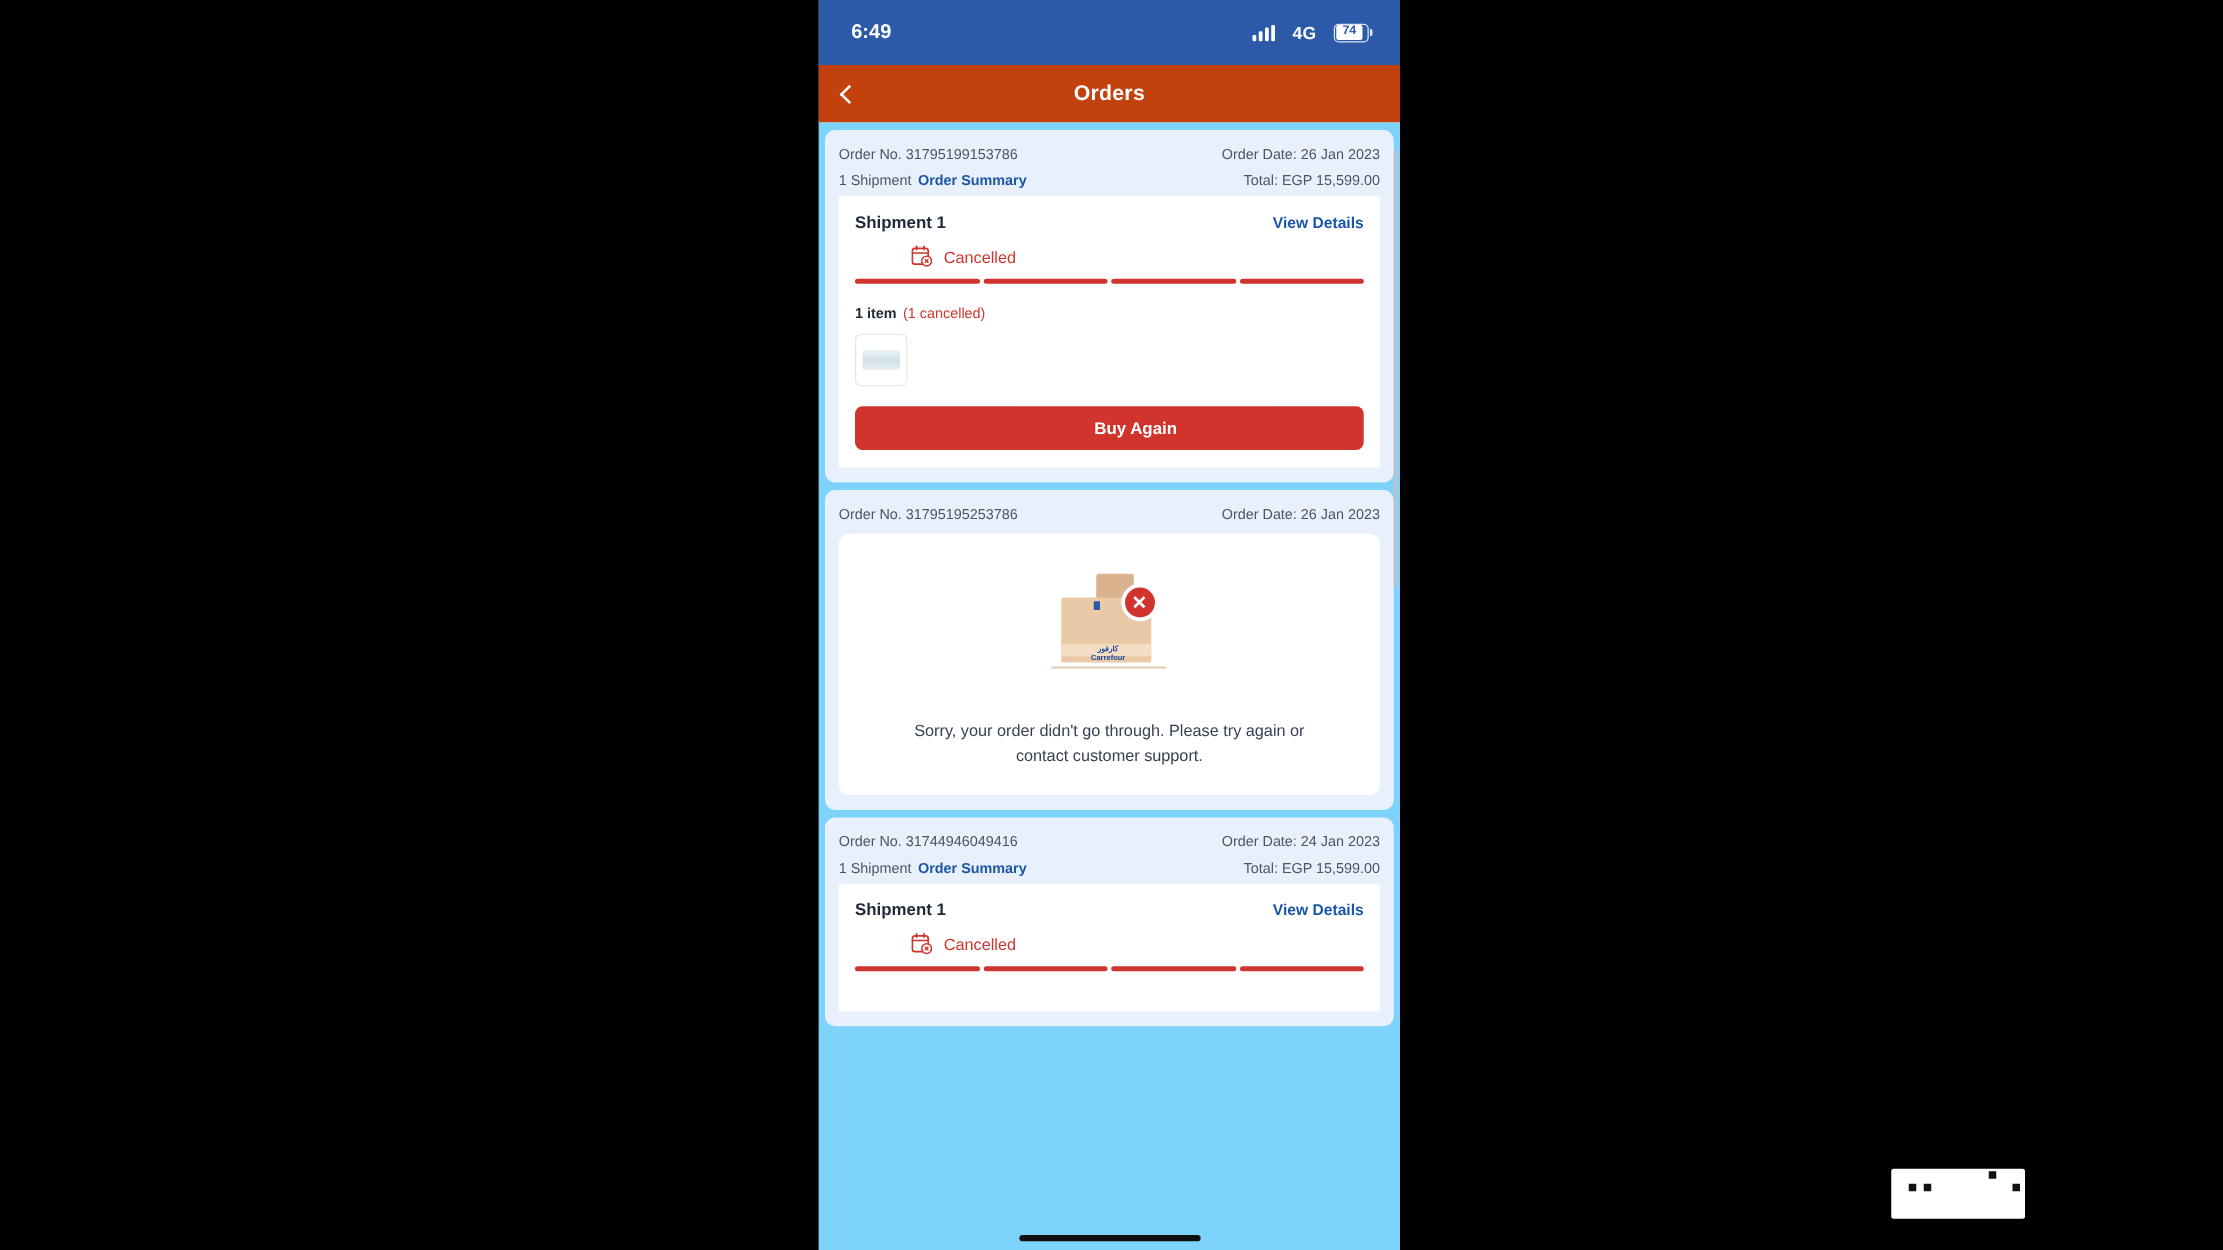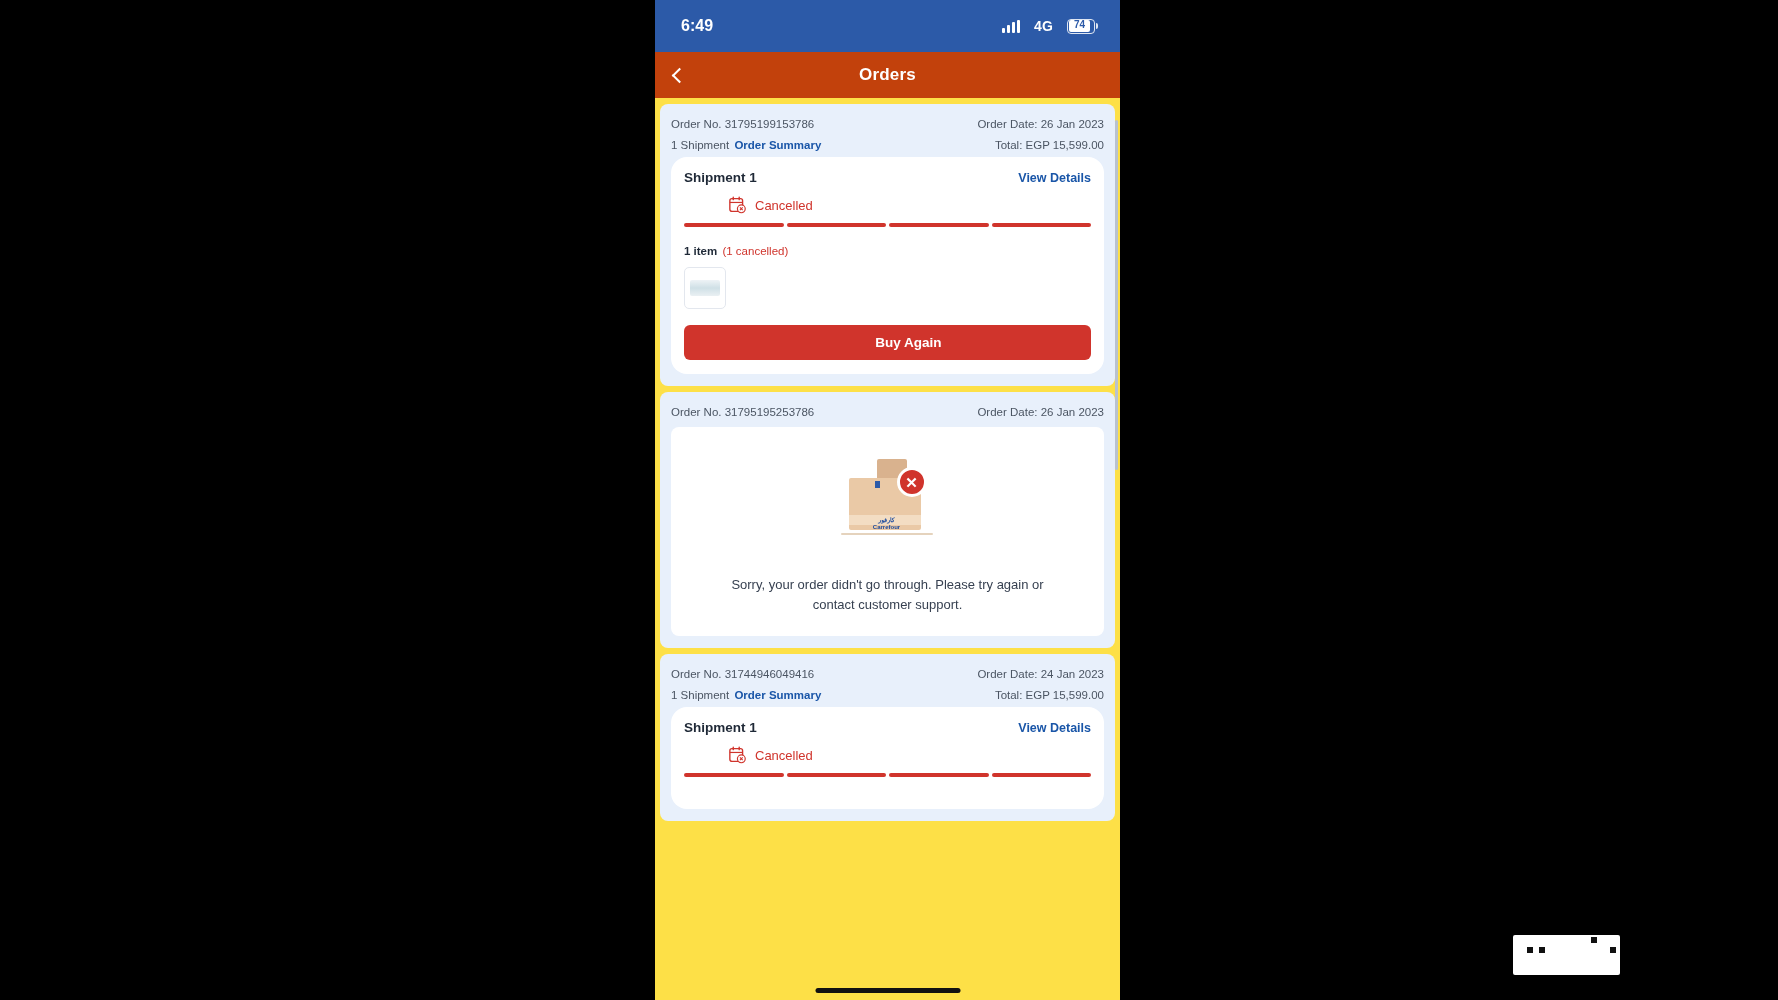--- a/index.html
+++ b/index.html
@@ -131,21 +131,21 @@
     letter-spacing: .2px;
   }
 
   
   .content {
     position: absolute;
     top: 98px;
     left: 0; right: 0;
     bottom: 0;
     overflow: hidden;
-    background: #fde047;
+    background: #7dd3fc;
   }
   .order-card {
     background: #e8f0fb;
     margin: 6px 5px;
     border-radius: 8px;
     padding: 14px 11px 12px;
   }
   .order-row {
     display: flex;
     justify-content: space-between;
@@ -160,21 +160,21 @@
   .ship-left b {
     color: #1a56a8;
     font-weight: bold;
     margin-left: 2px;
     cursor: pointer;
   }
   .total { color: #4b5563; }
 
   .shipment-box {
     background: #fff;
-    border-radius: 16px;
+    border-radius: 0;
     padding: 13px 13px 14px;
   }
   .shipment-head {
     display: flex;
     justify-content: space-between;
     align-items: center;
     margin-bottom: 11px;
   }
   .shipment-title {
     font-size: 13.5px;

